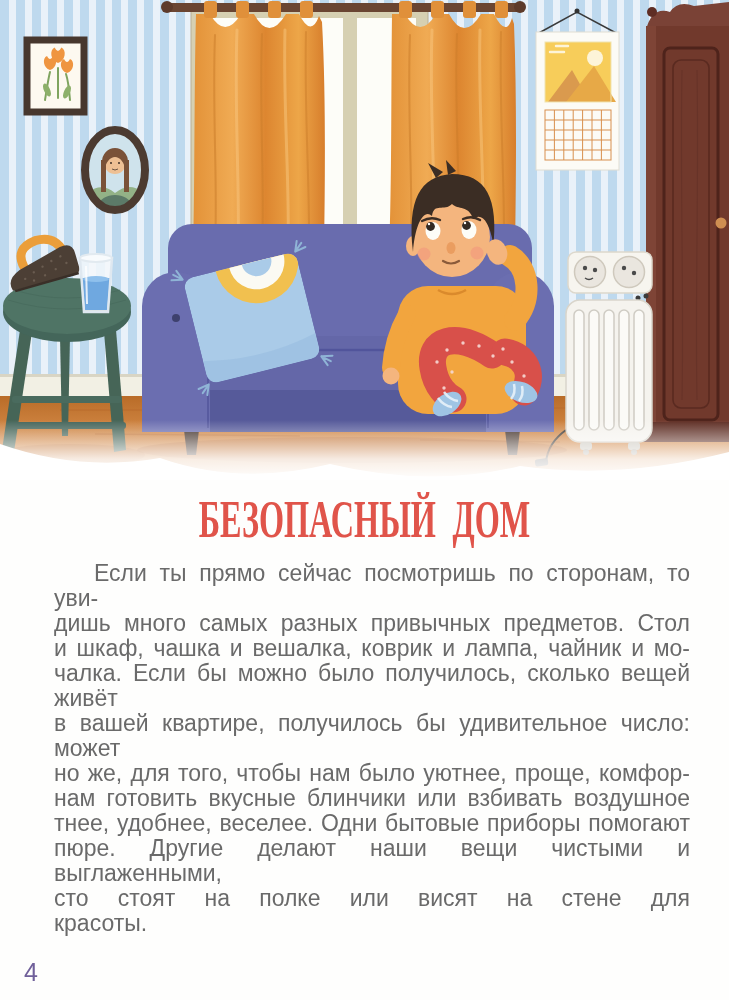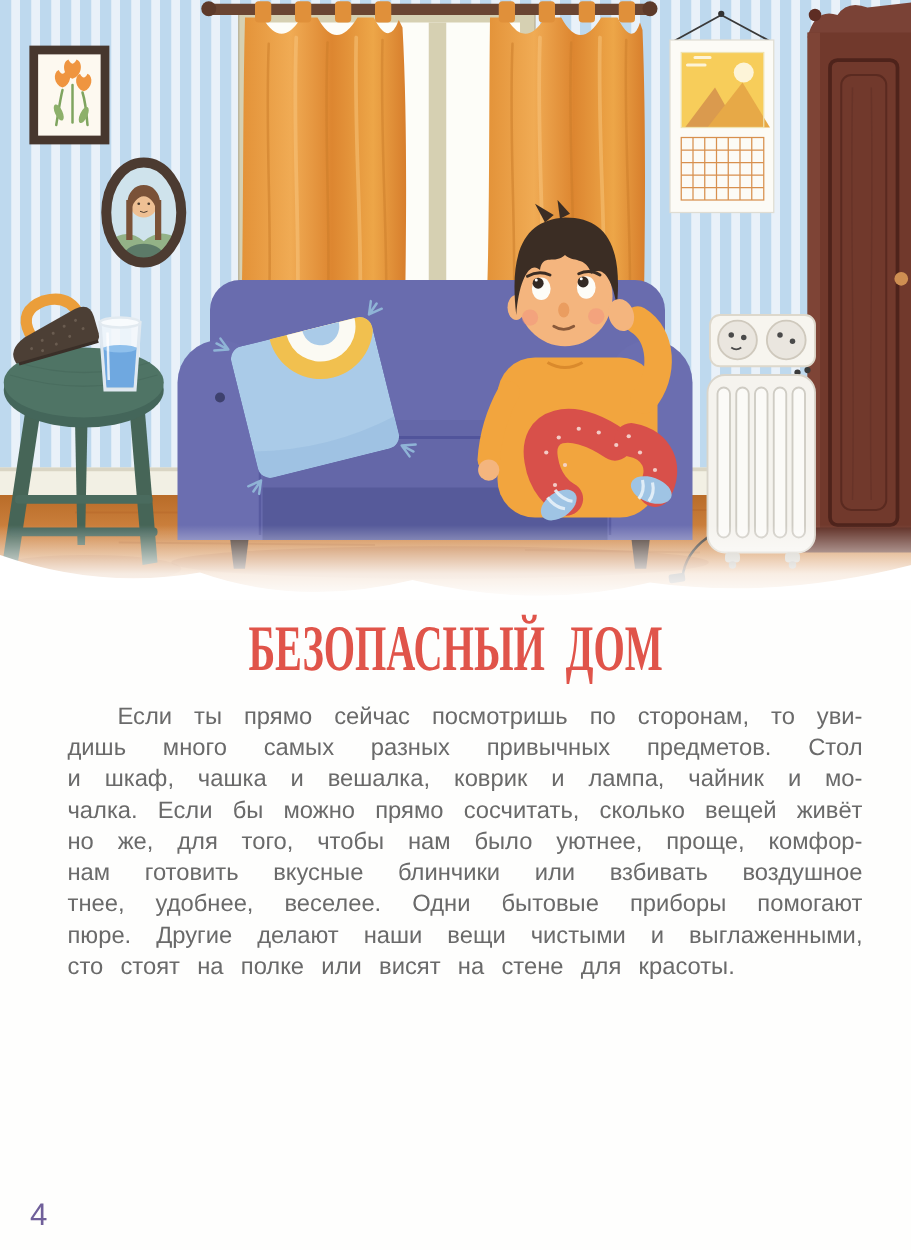--- a/index.html
+++ b/index.html
@@ -16,21 +16,21 @@
     margin:0;text-align:center;
     font-family:"Liberation Serif",serif;
     font-weight:bold;font-size:52px;line-height:1;
     color:var(--title_color,#e0544a);
     transform:scaleX(0.62);transform-origin:center;
     word-spacing:14px;letter-spacing:0px;
     white-space:nowrap;
   }
   .body-text{
     position:absolute;top:561px;left:54px;width:636px;
-    font-size:19px;line-height:25px;
+    font-size:23px;line-height:25px;
     color:var(--text_color,#6a6a6a);
   }
   .para{margin:0;}
   .line{
     text-align:justify;text-align-last:justify;
     white-space:normal;
   }
   .line.indent{text-indent:40px;}
   .line.no-just{text-align-last:left;word-spacing:0.45em;}
   .page-number{
@@ -360,21 +360,22 @@
   </g>
 </svg>
 
 <h1 class="title">БЕЗОПАСНЫЙ ДОМ</h1>
 
 <div class="body-text">
       <div class="para">
         <div class="line indent">Если ты прямо сейчас посмотришь по сторонам, то уви-</div>
         <div class="line">дишь много самых разных привычных предметов. Стол</div>
         <div class="line">и шкаф, чашка и вешалка, коврик и лампа, чайник и мо-</div>
-        <div class="line">чалка. Если бы можно прямо сосчитать, сколько вещей живёт</div>
+        <div class="line">чалка. Если бы можно было получилось, сколько вещей живёт</div>
+        <div class="line">в вашей квартире, получилось бы удивительное число: может</div>
       </div>
       <div class="para">
         <div class="line">но же, для того, чтобы нам было уютнее, проще, комфор-</div>
         <div class="line">нам готовить вкусные блинчики или взбивать воздушное</div>
         <div class="line">тнее, удобнее, веселее. Одни бытовые приборы помогают</div>
         <div class="line">пюре. Другие делают наши вещи чистыми и выглаженными,</div>
         <div class="line no-just">сто стоят на полке или висят на стене для красоты.</div>
       </div>
     </div>
 

